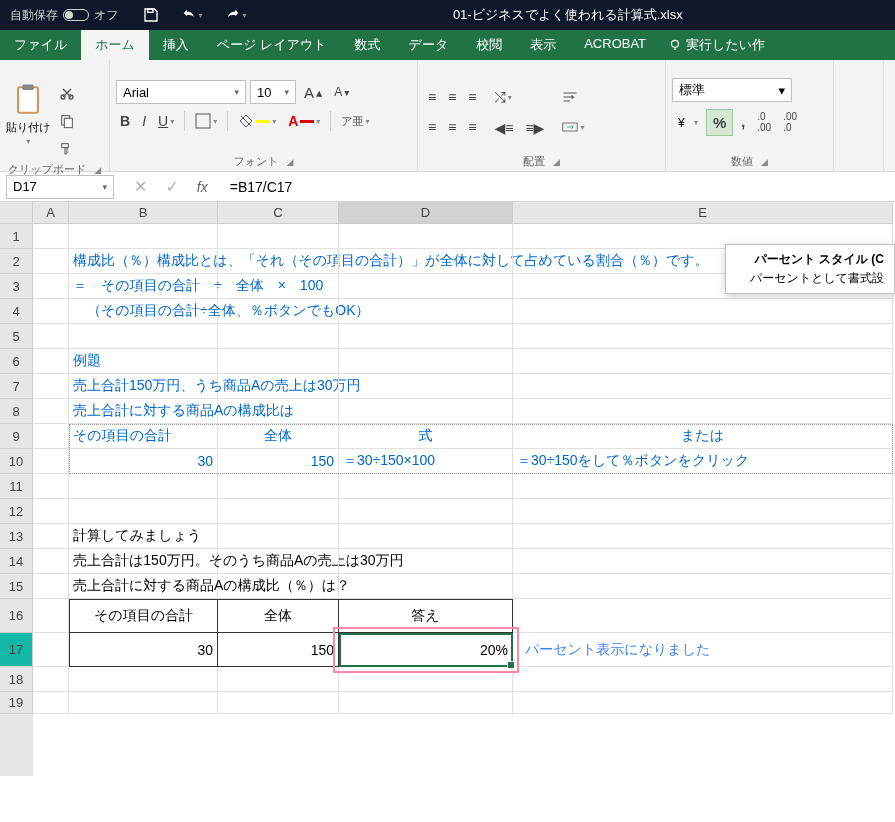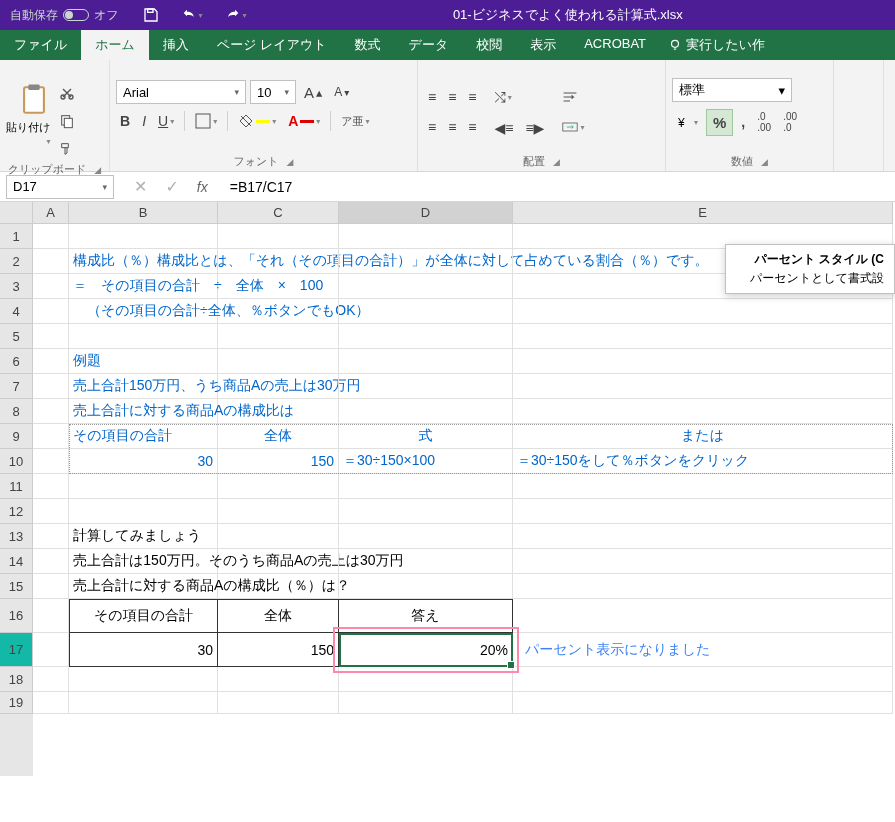--- a/index.html
+++ b/index.html
@@ -1,33 +1,33 @@
 <!DOCTYPE html>
 <html><head>
 <meta charset="utf-8">
 <style>
 * { margin: 0; padding: 0; box-sizing: border-box; font-family: "Meiryo UI", "Segoe UI", sans-serif; }
 body { background: #fff; width: 895px; height: 822px; overflow: hidden; user-select: none; }
-.titlebar { background: #4c1d95; color: #fff; height: 30px; display: flex; align-items: center; padding: 0 10px; font-size: 12px; }
+.titlebar { background: #0f172a; color: #fff; height: 30px; display: flex; align-items: center; padding: 0 10px; font-size: 12px; }
 .autosave { color: #c8d6cc; display: flex; align-items: center; gap: 5px; }
 .autosave .toggle { width: 26px; height: 12px; border: 1px solid #c8d6cc; border-radius: 6px; display: inline-flex; align-items: center; }
 .autosave .toggle::before { content: ''; width: 8px; height: 8px; border-radius: 50%; background: #c8d6cc; margin-left: 1px; }
 .qat { display: flex; gap: 14px; margin-left: 20px; color: #fff; }
 .qat svg { width: 18px; height: 18px; fill: #fff; }
 .title-text { flex: 1; text-align: center; font-size: 13px; color: #fff; }
 .tabs-bar { background: #217346; display: flex; height: 30px; }
 .tab { padding: 6px 14px; color: #fff; font-size: 13px; cursor: pointer; }
 .tab.active { background: #f3f3f3; color: #217346; }
 .tell-me { display: flex; align-items: center; gap: 4px; padding: 0 8px; color: #fff; font-size: 13px; }
 .ribbon { background: #f3f3f3; height: 112px; display: flex; border-bottom: 1px solid #d6d6d6; }
 .ribbon-group { border-right: 1px solid #e0e0e0; padding: 16px 6px 0; display: flex; flex-direction: column; justify-content: space-between; }
 .ribbon-group .controls { flex: 1; display: flex; align-items: flex-start; }
 .ribbon-group .label { font-size: 11px; text-align: center; color: #666; padding: 2px 0; display: flex; justify-content: center; align-items: center; gap: 8px; }
 .ribbon-group .label .dlg { font-size: 9px; color: #888; }
-.clip-col { display: flex; flex-direction: column; align-items: flex-end; gap: 2px; padding-top: 6px; }
+.clip-col { display: flex; flex-direction: column; align-items: center; gap: 2px; padding-top: 6px; }
 .clip-side { display: flex; flex-direction: column; gap: 6px; padding: 6px 4px 0; }
 .font-top { display: flex; gap: 4px; margin-bottom: 6px; align-items: center; }
 .combo { border: 1px solid #c0c0c0; background: #fff; height: 24px; display: flex; align-items: center; padding: 0 6px; font-size: 13px; }
 .combo.font { width: 130px; }
 .combo.size { width: 46px; justify-content: space-between; }
 .combo .arrow { font-size: 9px; color: #666; margin-left: auto; }
 .btn-row { display: flex; gap: 4px; align-items: center; }
 .rbtn { padding: 3px 4px; font-size: 14px; color: #444; cursor: pointer; display: inline-flex; align-items: center; gap: 2px; }
 .rbtn .dd { font-size: 8px; color: #888; }
 .rbtn svg { width: 16px; height: 16px; }

